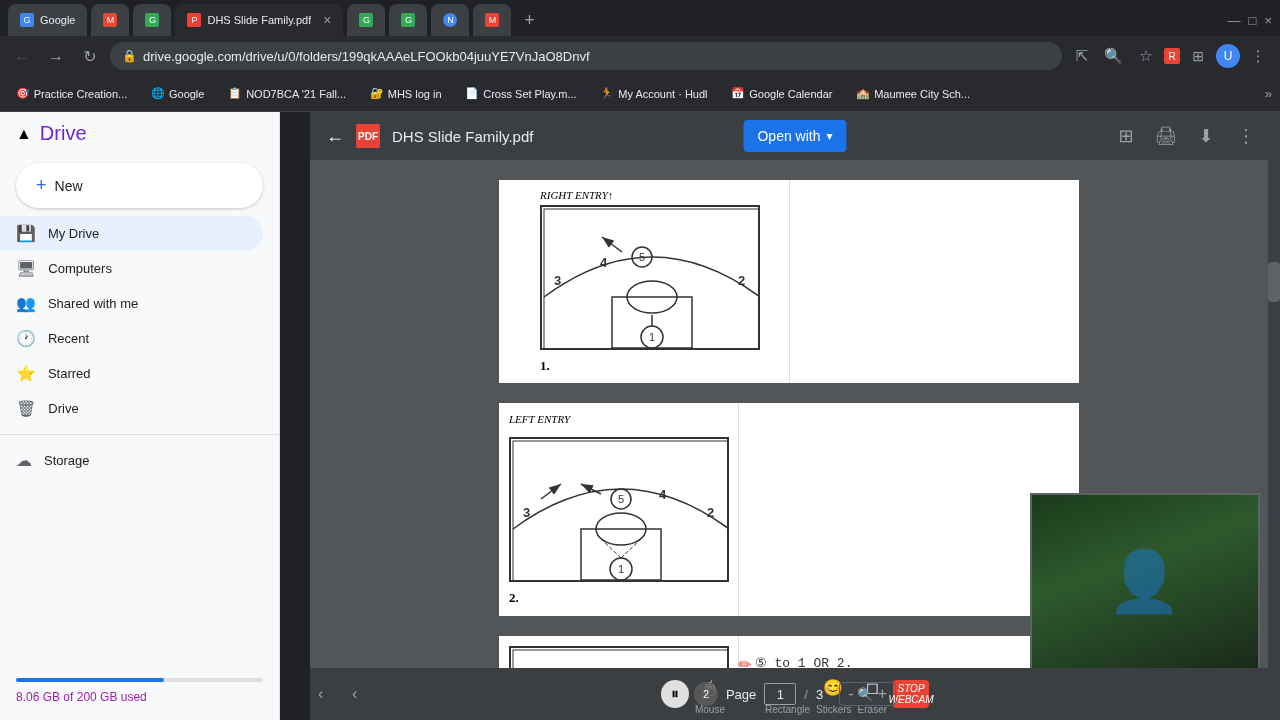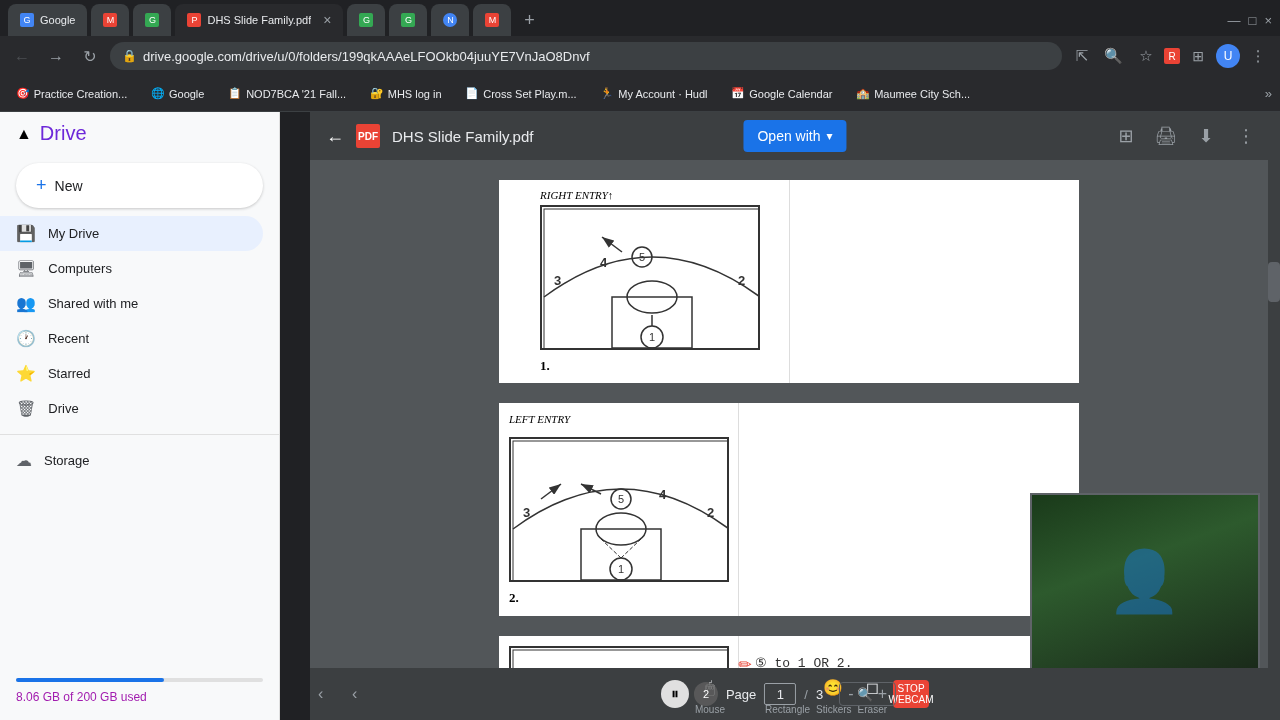--- a/index.html
+++ b/index.html
@@ -394,21 +394,21 @@
         <div style="display:flex;flex-direction:column;align-items:center;gap:2px;cursor:pointer;">
           <div style="width:28px;height:28px;border-radius:50%;display:flex;align-items:center;justify-content:center;color:#e8eaed;font-size:16px;">😊</div>
           <span style="font-size:10px;color:#9aa0a6;">Stickers</span>
         </div>
 
         <div style="display:flex;flex-direction:column;align-items:center;gap:2px;cursor:pointer;">
           <div style="width:28px;height:28px;border-radius:50%;display:flex;align-items:center;justify-content:center;color:#e8eaed;font-size:16px;">◻</div>
           <span style="font-size:10px;color:#9aa0a6;">Eraser</span>
         </div>
 
-        <div style="display:flex;flex-direction:column;align-items:flex-end;gap:2px;cursor:pointer;">
+        <div style="display:flex;flex-direction:column;align-items:flex-end;gap:2px;cursor:pointer;font-style:italic;">
           <div style="width:36px;height:28px;background:#ea4335;border-radius:4px;display:flex;align-items:center;justify-content:center;color:white;font-size:10px;text-align:center;line-height:1.1;padding:2px;">STOP WEBCAM</div>
         </div>
 
       </div>
 
       <div style="position:absolute;left:42px;color:#9aa0a6;font-size:16px;cursor:pointer;">‹</div>
 
       <div style="position:absolute;left:50%;transform:translateX(-50%);display:flex;align-items:center;gap:8px;">
 
         <div style="background:rgba(100,100,100,0.7);color:white;border-radius:50%;width:24px;height:24px;display:flex;align-items:center;justify-content:center;font-size:11px;">2</div>

